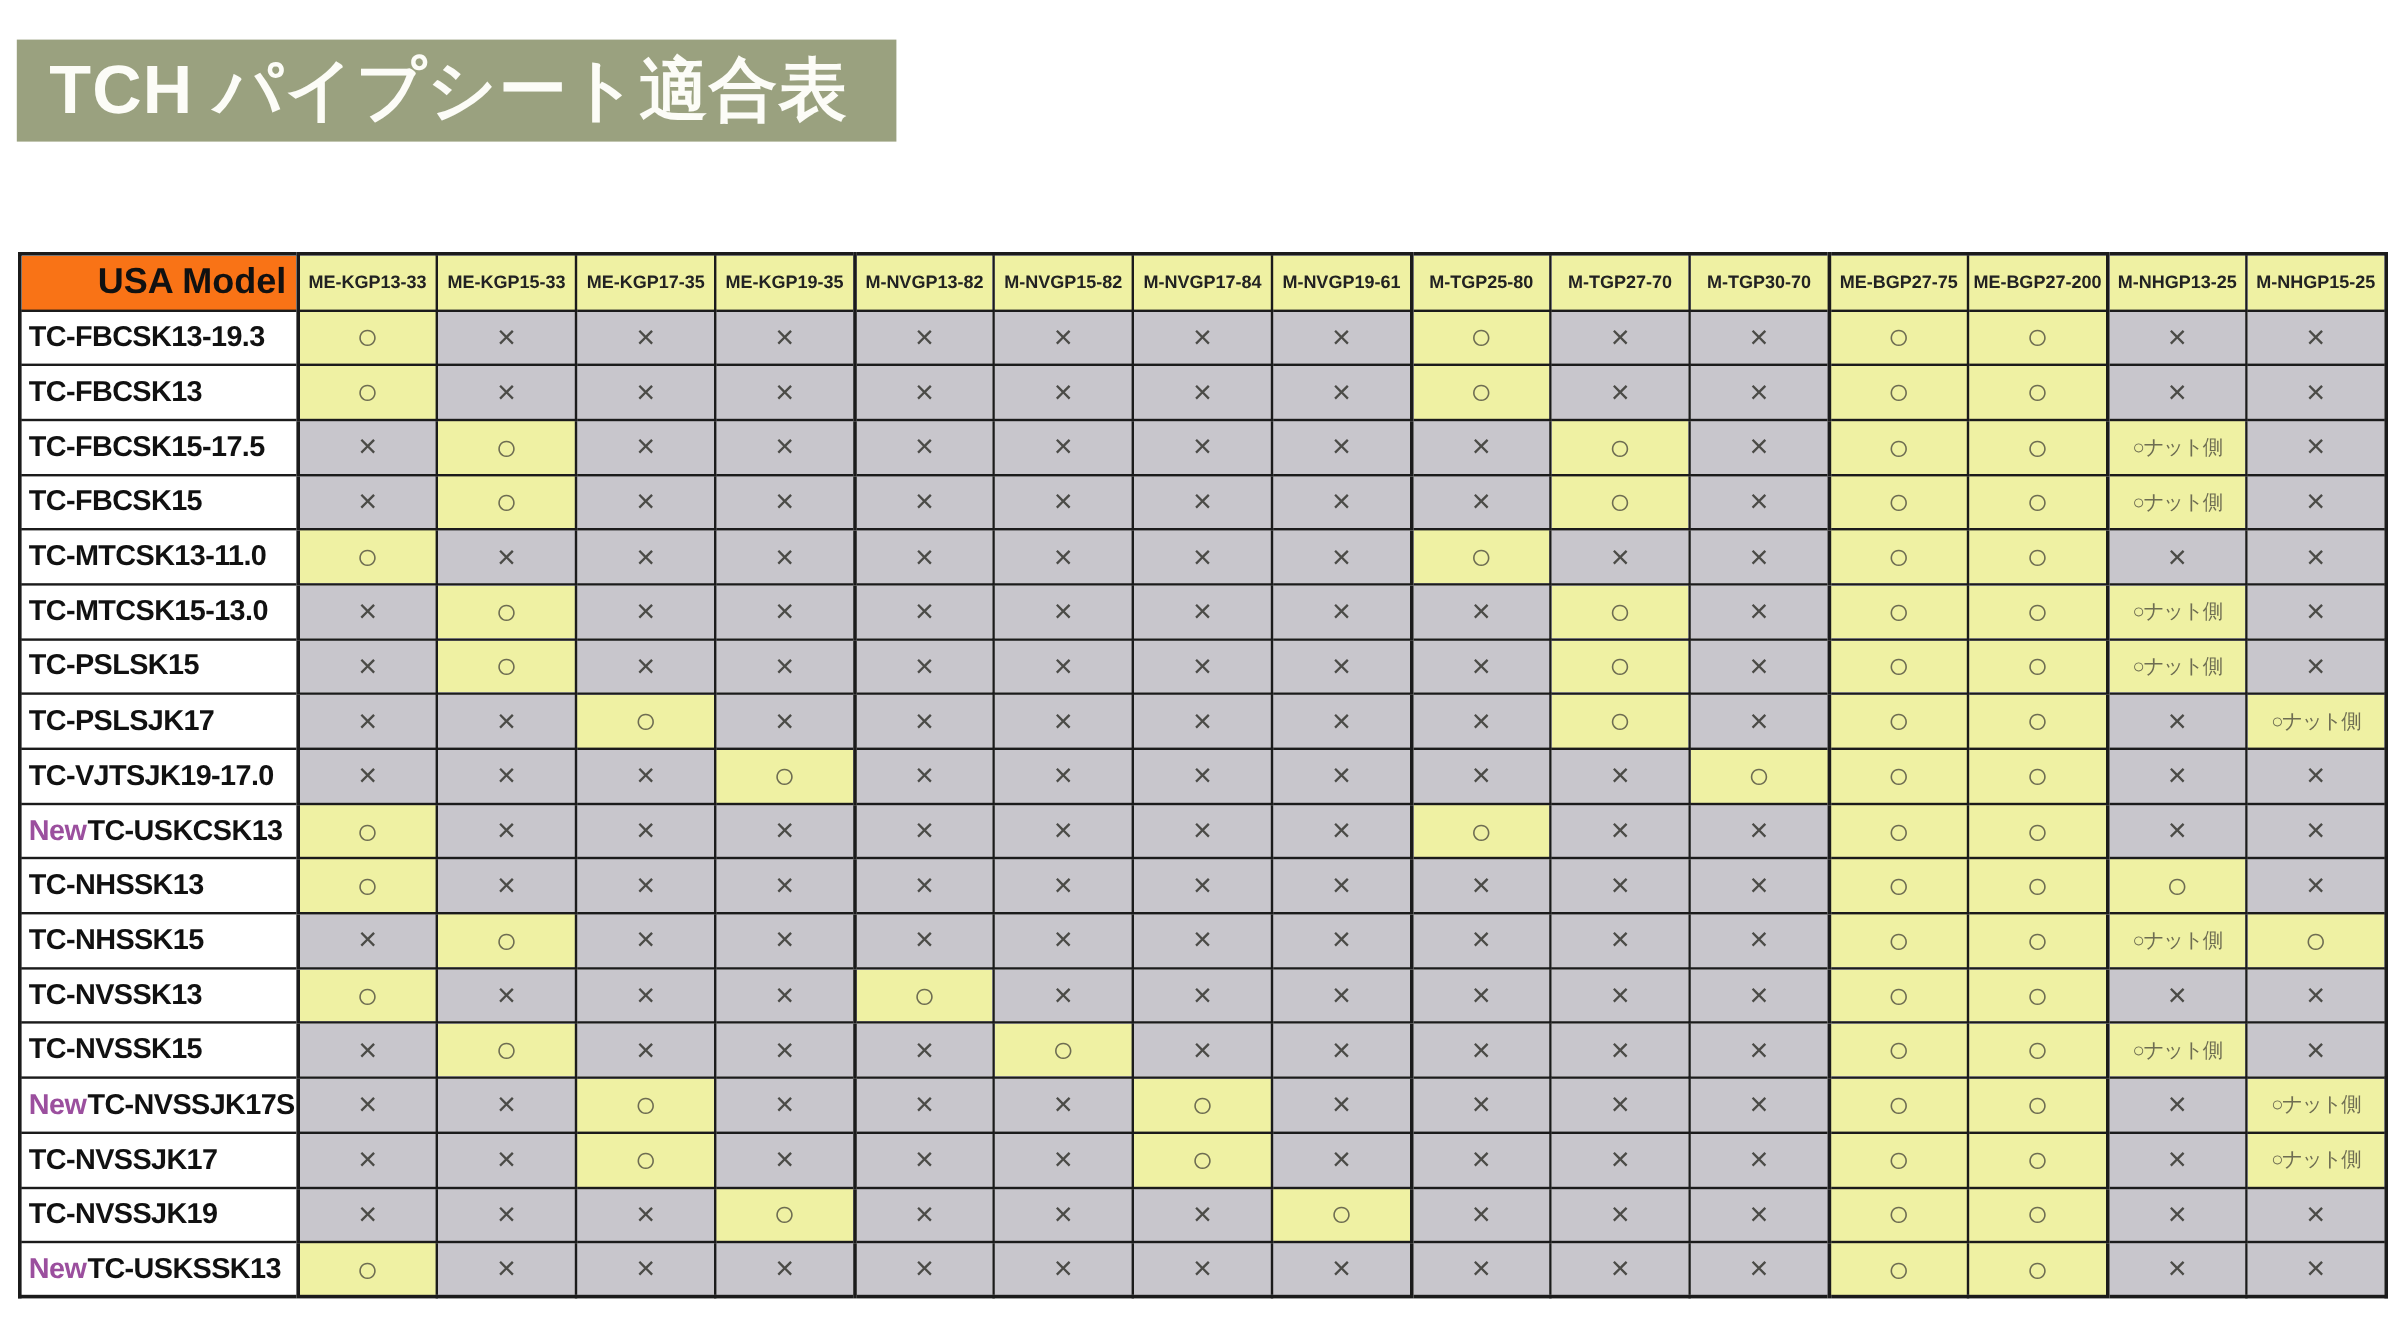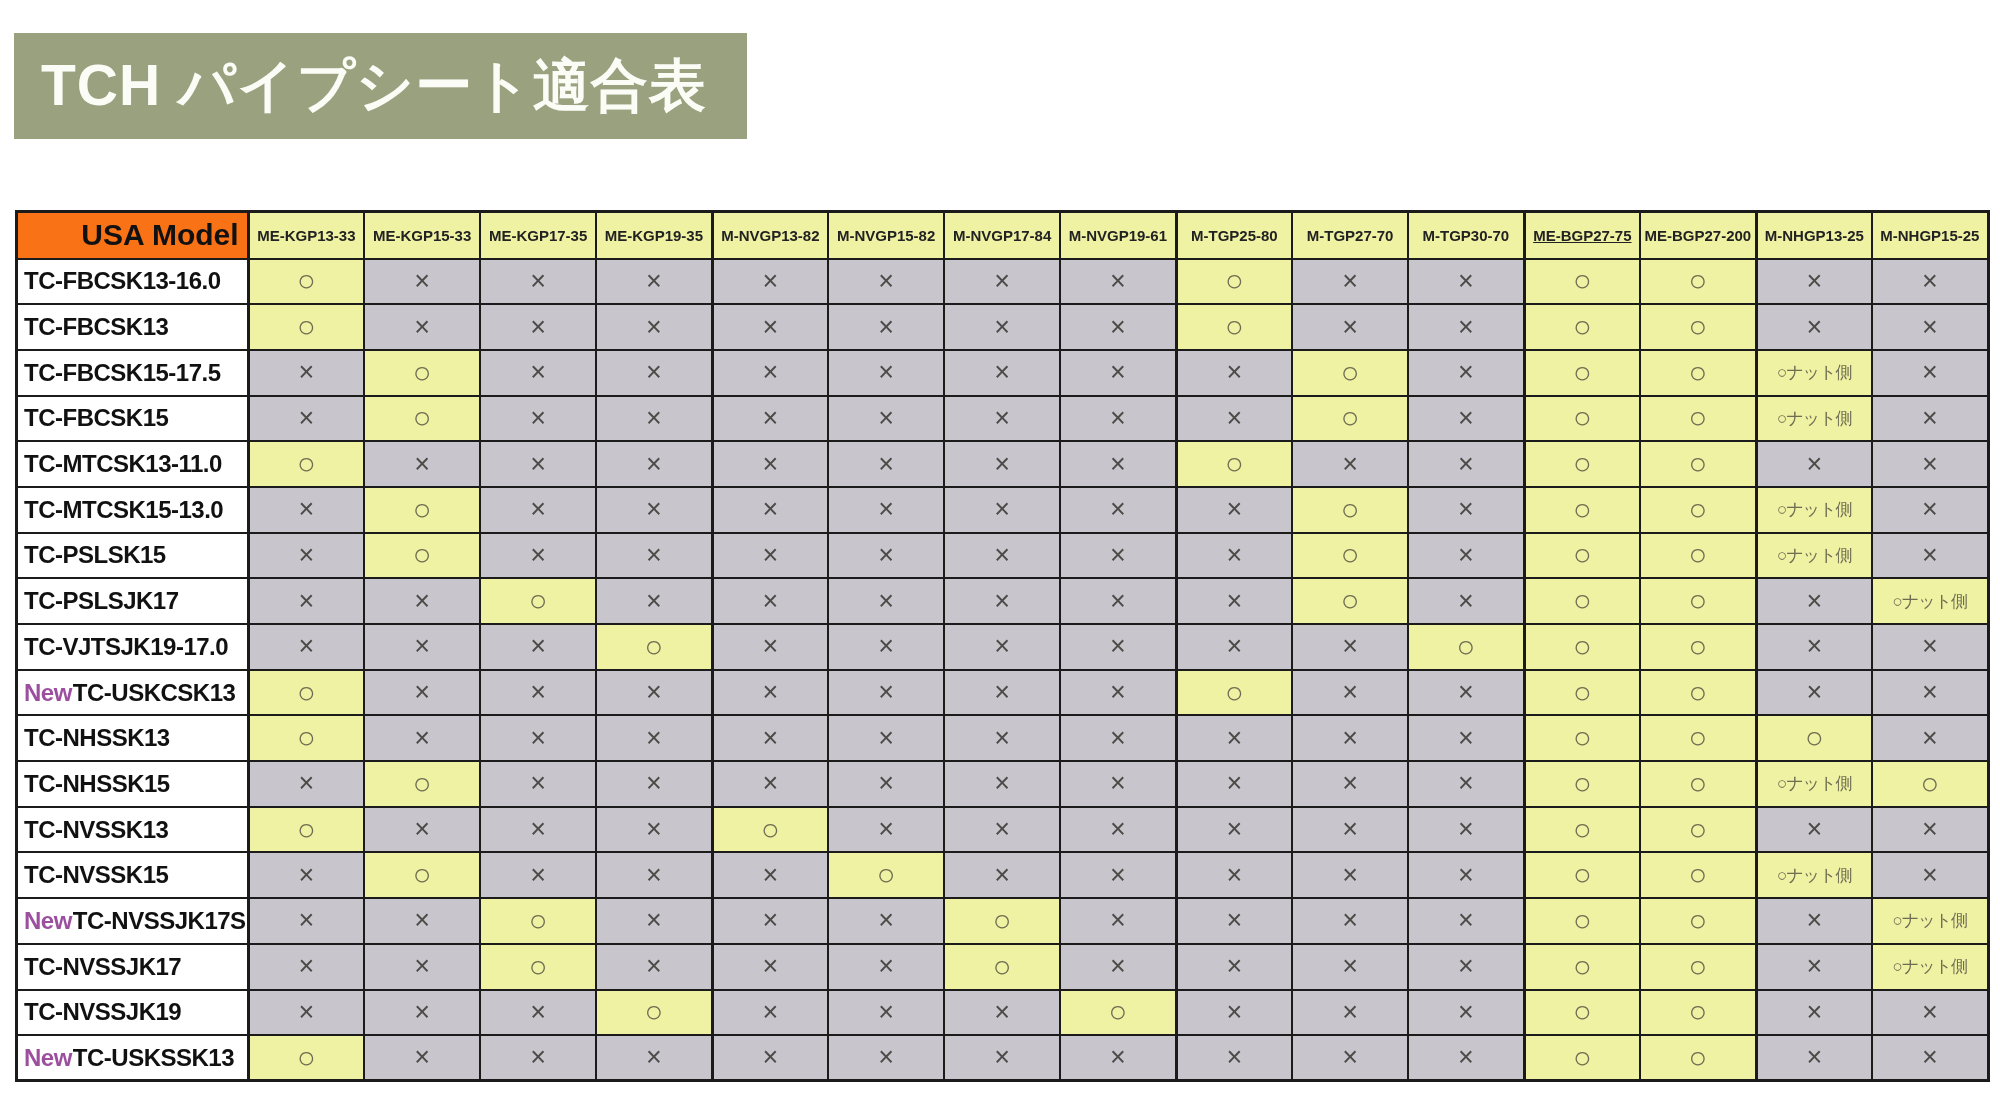--- a/index.html
+++ b/index.html
@@ -2,21 +2,21 @@
 <html><head>
 <meta charset="utf-8">
 <style>
   html,body{margin:0;padding:0;}
   body{
     width:2000px;height:1117px;background:#ffffff;position:relative;
     font-family:"Liberation Sans","DejaVu Sans",sans-serif;
     -webkit-font-smoothing:antialiased;
   }
   .title-banner{
-    position:absolute;left:14px;top:33px;width:733px;height:106px;
+    position:absolute;left:14px;top:33px;width:733px;height:85px;
     box-sizing:border-box;padding-left:27px;
     display:flex;align-items:center;
     font-size:57px;font-weight:bold;letter-spacing:1px;
   }
   table.compat{
     position:absolute;left:15px;top:210px;
     border-collapse:collapse;table-layout:fixed;
     border:3px solid #1b1b1b;
   }
   table.compat th, table.compat td{
@@ -77,29 +77,29 @@
         <th style="background: rgb(239, 241, 163);">ME-KGP15-33</th>
         <th style="background: rgb(239, 241, 163);">ME-KGP17-35</th>
         <th class="group-end" style="background: rgb(239, 241, 163);">ME-KGP19-35</th>
         <th style="background: rgb(239, 241, 163);">M-NVGP13-82</th>
         <th style="background: rgb(239, 241, 163);">M-NVGP15-82</th>
         <th style="background: rgb(239, 241, 163);">M-NVGP17-84</th>
         <th class="group-end" style="background: rgb(239, 241, 163);">M-NVGP19-61</th>
         <th style="background: rgb(239, 241, 163);">M-TGP25-80</th>
         <th style="background: rgb(239, 241, 163);">M-TGP27-70</th>
         <th class="group-end" style="background: rgb(239, 241, 163);">M-TGP30-70</th>
-        <th style="background: rgb(239, 241, 163); text-decoration: underline;">ME-BGP27-75</th>
+        <th style="background: rgb(239, 241, 163);">ME-BGP27-75</th>
         <th class="group-end" style="background: rgb(239, 241, 163);">ME-BGP27-200</th>
         <th style="background: rgb(239, 241, 163);">M-NHGP13-25</th>
         <th style="background: rgb(239, 241, 163);">M-NHGP15-25</th>
       </tr>
     </thead>
   <tbody id="t-body">
       <tr>
-        <th class="rowlabel"><span>TC-FBCSK13-16.0</span></th>
+        <th class="rowlabel"><span>TC-FBCSK13-19.3</span></th>
         <td class="yes" style="background: rgb(239, 241, 163); color: rgb(110, 109, 82);">○</td>
         <td class="no" style="background: rgb(200, 198, 204); color: rgb(75, 75, 71);">×</td>
         <td class="no" style="background: rgb(200, 198, 204); color: rgb(75, 75, 71);">×</td>
         <td class="no group-end" style="background: rgb(200, 198, 204); color: rgb(75, 75, 71);">×</td>
         <td class="no" style="background: rgb(200, 198, 204); color: rgb(75, 75, 71);">×</td>
         <td class="no" style="background: rgb(200, 198, 204); color: rgb(75, 75, 71);">×</td>
         <td class="no" style="background: rgb(200, 198, 204); color: rgb(75, 75, 71);">×</td>
         <td class="no group-end" style="background: rgb(200, 198, 204); color: rgb(75, 75, 71);">×</td>
         <td class="yes" style="background: rgb(239, 241, 163); color: rgb(110, 109, 82);">○</td>
         <td class="no" style="background: rgb(200, 198, 204); color: rgb(75, 75, 71);">×</td>

